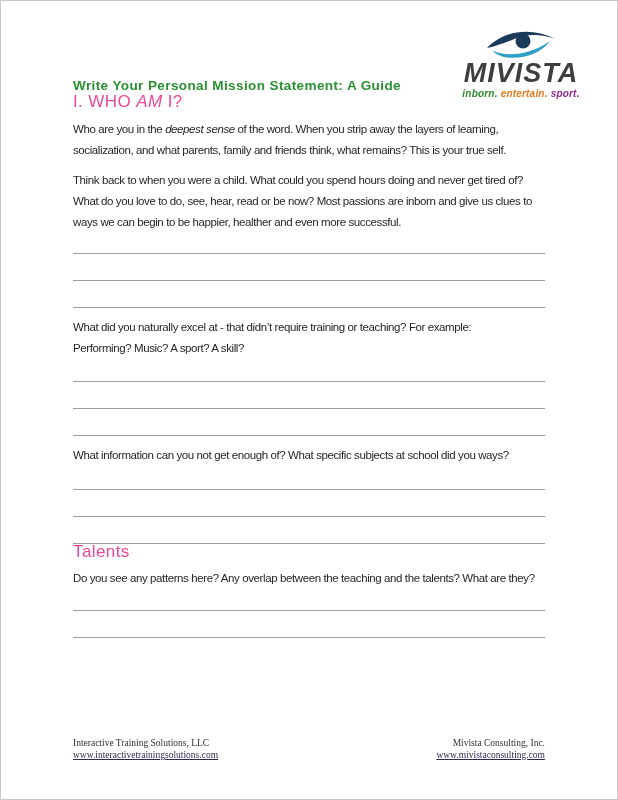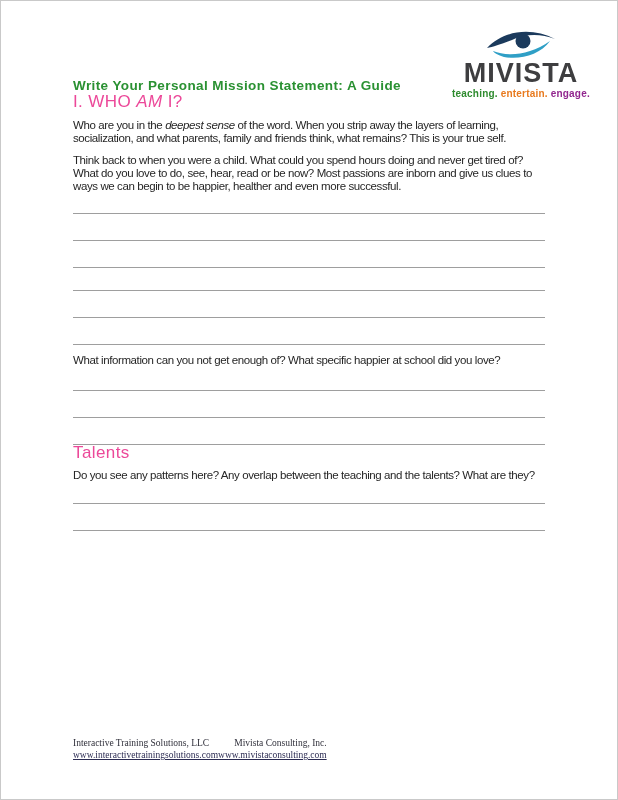--- a/index.html
+++ b/index.html
@@ -26,20 +26,21 @@
     font-weight: bold;
     letter-spacing: 0.4px;
     color: #2a9132;
   }
   .logo {
     position: absolute;
     top: 26px;
     right: 16px;
     width: 160px;
     text-align: center;
+    font-style: italic;
   }
   .logo .eye { display:block; margin: 0 auto -2px auto; }
   .logo .wordmark {
     font-size: 27px;
     font-weight: bold;
     letter-spacing: 1px;
     color: #3e3e40;
     line-height: 28px;
   }
   .logo .tagline {
@@ -57,21 +58,21 @@
     font-size: 17px;
     line-height: 15px;
     font-weight: normal;
     letter-spacing: 0.4px;
     color: #ec4899;
   }
   .para {
     margin: 0;
     font-size: 11.5px;
     letter-spacing: -0.4px;
-    line-height: 13px;
+    line-height: 21px;
     color: #262626;
     white-space: pre;
   }
   .h2-who      { margin-top: 36px; }
   .para-who    { margin-top: 10px; }
   .h2-passions { margin-top: 20px; }
   .para-passions { margin-top: 9px; }
   .lines-passions { margin-top: -6px; }
   .h2-talents  { margin-top: 24px; }
   .para-talents{ margin-top: 9px; }
@@ -85,21 +86,21 @@
   .line {
     height: 26px;
     border-bottom: 1px solid #9e9e9e;
   }
   .doc-footer {
     position: absolute;
     left: 72px;
     right: 72px;
     top: 736px;
     display: flex;
-    justify-content: flex-start;
+    justify-content: space-between;
     font-family: "Liberation Serif", serif;
     font-size: 9.5px;
     line-height: 12px;
     color: #2f2f3a;
   }
   .doc-footer .col-right { text-align: right; }
   .doc-footer a {
     color: #2b2b52;
     text-decoration: underline;
     margin-top: 40px;
@@ -111,47 +112,49 @@
 
 <div class="page">
 
   <div class="logo">
     <svg class="eye" width="78" height="34" viewBox="0 0 78 34" aria-hidden="true">
       <path d="M5 21 C 22 3, 50 0, 73 12 C 58 6, 42 7, 30 13 C 20 17, 11 20, 5 21 Z" fill="#1b3a5c"></path>
       <circle cx="41" cy="14" r="7.5" fill="#1b3a5c"></circle>
       <path d="M11 24 C 26 30, 48 28, 68 14 C 58 28, 38 33, 22 30 C 16 28, 12 26, 11 24 Z" fill="#2f9fc6"></path>
     </svg>
     <div class="wordmark">MIVISTA</div>
-    <div class="tagline"><span class="tag-educate">teaching.</span> <span class="tag-entertain">entertain.</span> <span class="tag-engage">engage.</span></div>
+    <div class="tagline"><span class="tag-educate">inborn.</span> <span class="tag-entertain">entertain.</span> <span class="tag-engage">sport.</span></div>
   </div>
 
   <div class="content">
 
     <h1 class="doc-title">Write Your Personal Mission Statement: A Guide</h1>
 
     <h2 class="section-heading h2-who"><span>I. WHO </span><span class="ital">AM</span><span> I?</span></h2>
     <p class="para para-who"><span>Who are you in the </span><span class="ital">deepest sense</span><span> of the word. When you strip away the layers of learning,
 socialization, and what parents, family and friends think, what remains? This is your true self.</span></p>
 
     <p class="para para-passions">Think back to when you were a child. What could you spend hours doing and never get tired of?
 What do you love to do, see, hear, read or be now? Most passions are inborn and give us clues to
 ways we can begin to be happier, healther and even more successful.</p>
     <div class="lines lines-passions">
       <div class="line"></div>
       <div class="line"></div>
       <div class="line"></div>
     </div>
 
+    <p class="para para-talents">What did you naturally excel at - that didn’t require training or teaching? For example:
+Performing? Music? A sport? A skill?</p>
     <div class="lines lines-talents">
       <div class="line"></div>
       <div class="line"></div>
       <div class="line"></div>
     </div>
 
-    <p class="para para-interests">What information can you not get enough of? What specific happier at school did you love?</p>
+    <p class="para para-interests">What information can you not get enough of? What specific subjects at school did you ways?</p>
     <div class="lines lines-interests">
       <div class="line"></div>
       <div class="line"></div>
       <div class="line"></div>
     </div>
 
     <h2 class="section-heading h2-overlap">Talents</h2>
     <p class="para para-overlap">Do you see any patterns here? Any overlap between the teaching and the talents? What are they?</p>
     <div class="lines lines-overlap">
       <div class="line"></div>

